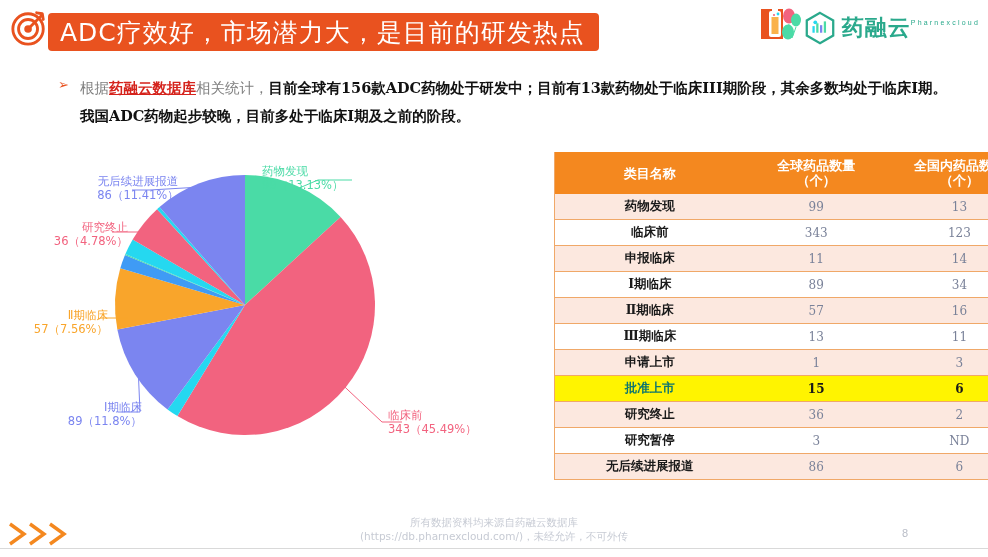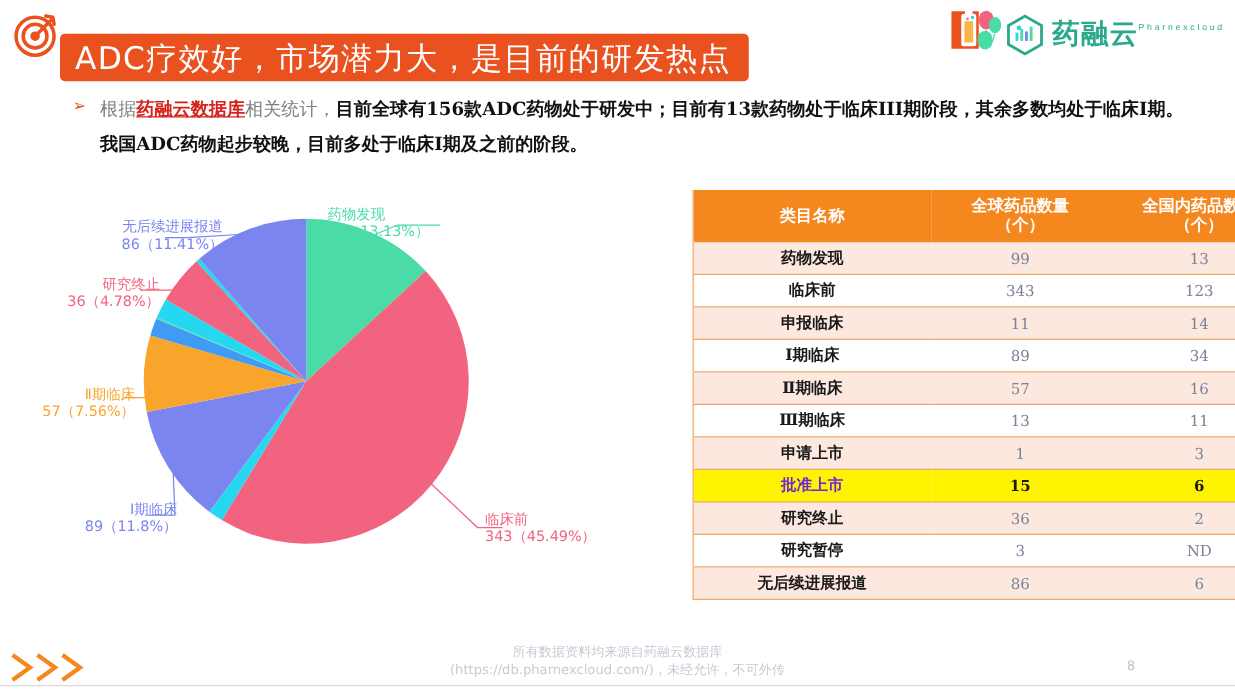--- a/index.html
+++ b/index.html
@@ -6,21 +6,21 @@
   body{
     width:988px;height:557px;overflow:hidden;
     background:#ffffff;
     font-family:"Liberation Sans","DejaVu Sans",sans-serif;
     position:relative;
   }
   
   #header{position:absolute;left:0;top:0;width:988px;height:56px;}
   #target-icon{position:absolute;left:10px;top:9px;width:38px;height:38px;}
   #title-bar{
-    position:absolute;left:48px;top:27px;height:38px;
+    position:absolute;left:48px;top:13px;height:38px;
     background:#E9521F;border-radius:4px;
     display:flex;align-items:center;padding:0 14px 0 12px;
   }
   #title-text{
     color:#ffffff;font-size:25px;letter-spacing:1px;
     font-family:"DejaVu Sans","Liberation Sans",sans-serif;
     white-space:nowrap;line-height:1;
   }
   #brand{position:absolute;right:8px;top:4px;height:48px;display:flex;align-items:center;gap:2px;}
   #brand-balloons{width:40px;height:46px;position:relative;}
@@ -57,21 +57,21 @@
     padding:6px 2px;line-height:15px;text-align:center;border:none;
   }
   td{
     text-align:center;font-size:12px;padding:4px 2px;
     border-bottom:1px solid #F0A868;color:#7a8299;
   }
   td.cat{color:#1a1a1a;font-weight:bold;font-size:12.5px;}
   tr.odd td{background:#FCE8DF;}
   tr.even td{background:#ffffff;}
   tr.hl td{background:#FFF400;color:#1a1a1a;font-weight:bold;}
-  tr.hl td.cat{color:#6d28d9;}
+  tr.hl td.cat{color:#0f766e;}
   table{border-left:1px solid #F0A868;border-right:1px solid #F0A868;border-bottom:1px solid #F0A868;}
 
   
   #footer-line{position:absolute;left:0;bottom:8px;width:988px;height:1px;background:#d9d9d9;}
   #footer-note{
     position:absolute;left:0;bottom:14px;width:988px;text-align:center;
     font-size:10.5px;line-height:14px;color:#c7cbd4;
     font-family:"DejaVu Sans","Liberation Sans",sans-serif;
     margin-top:33px;
   }

